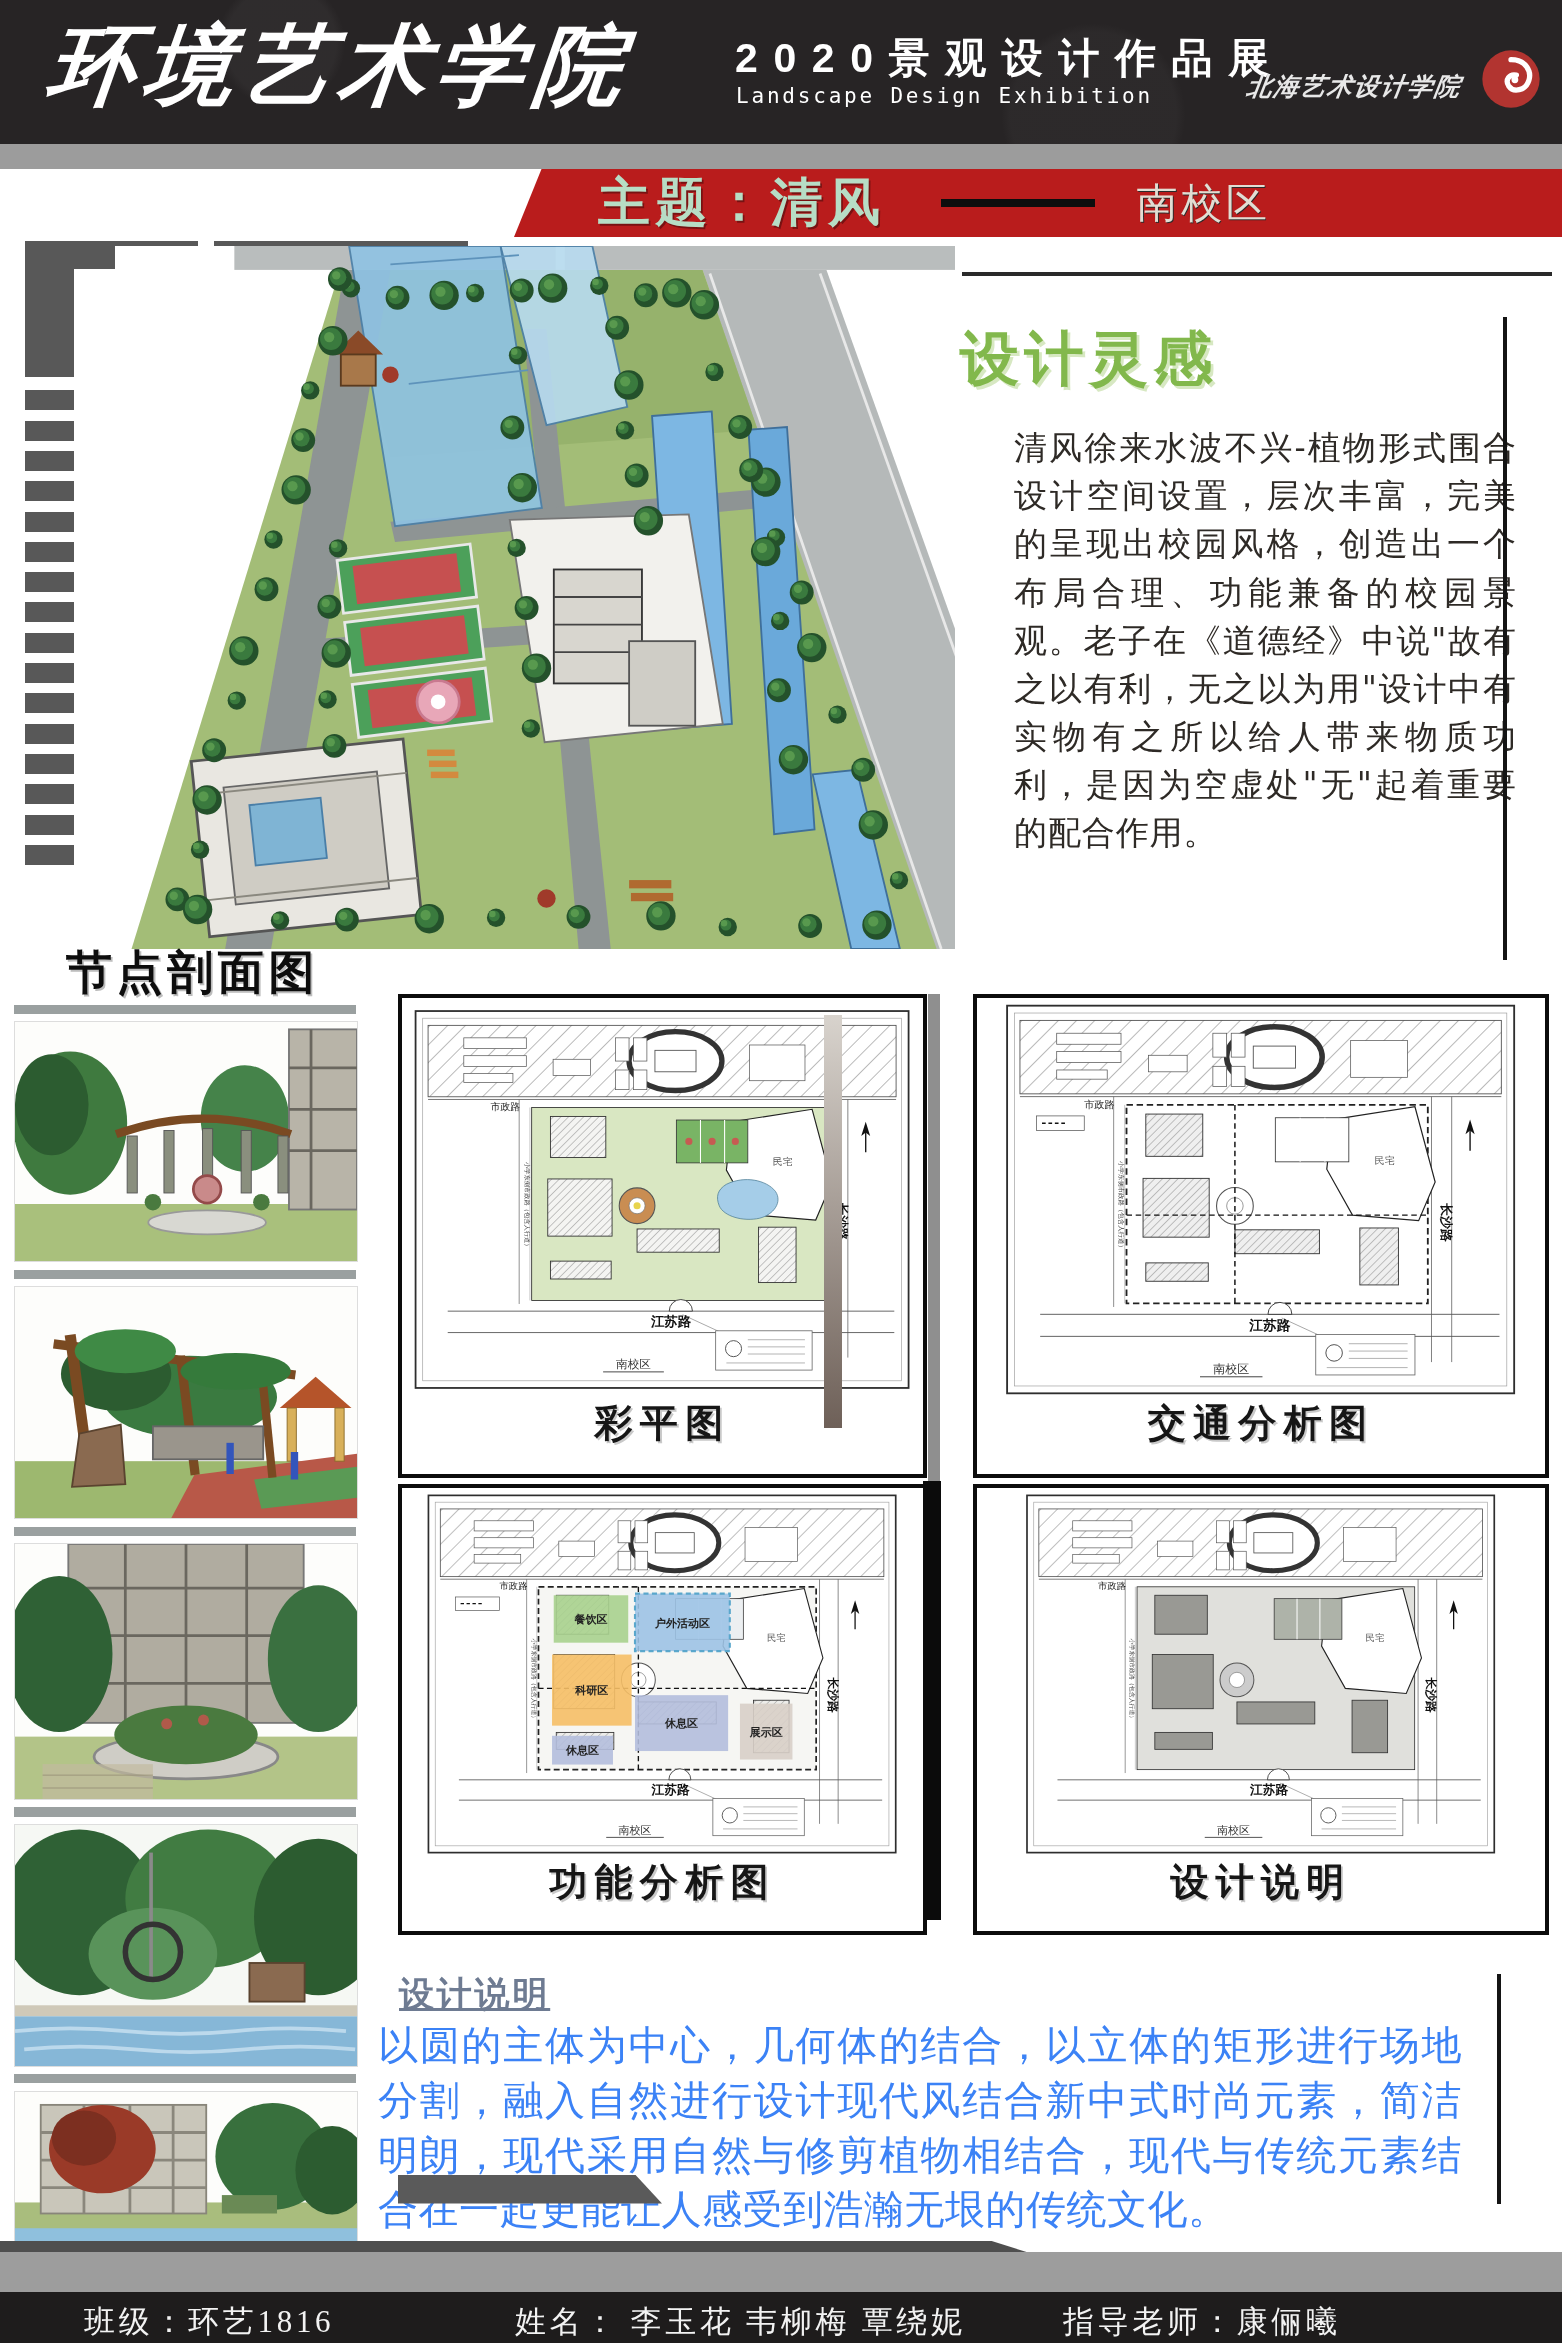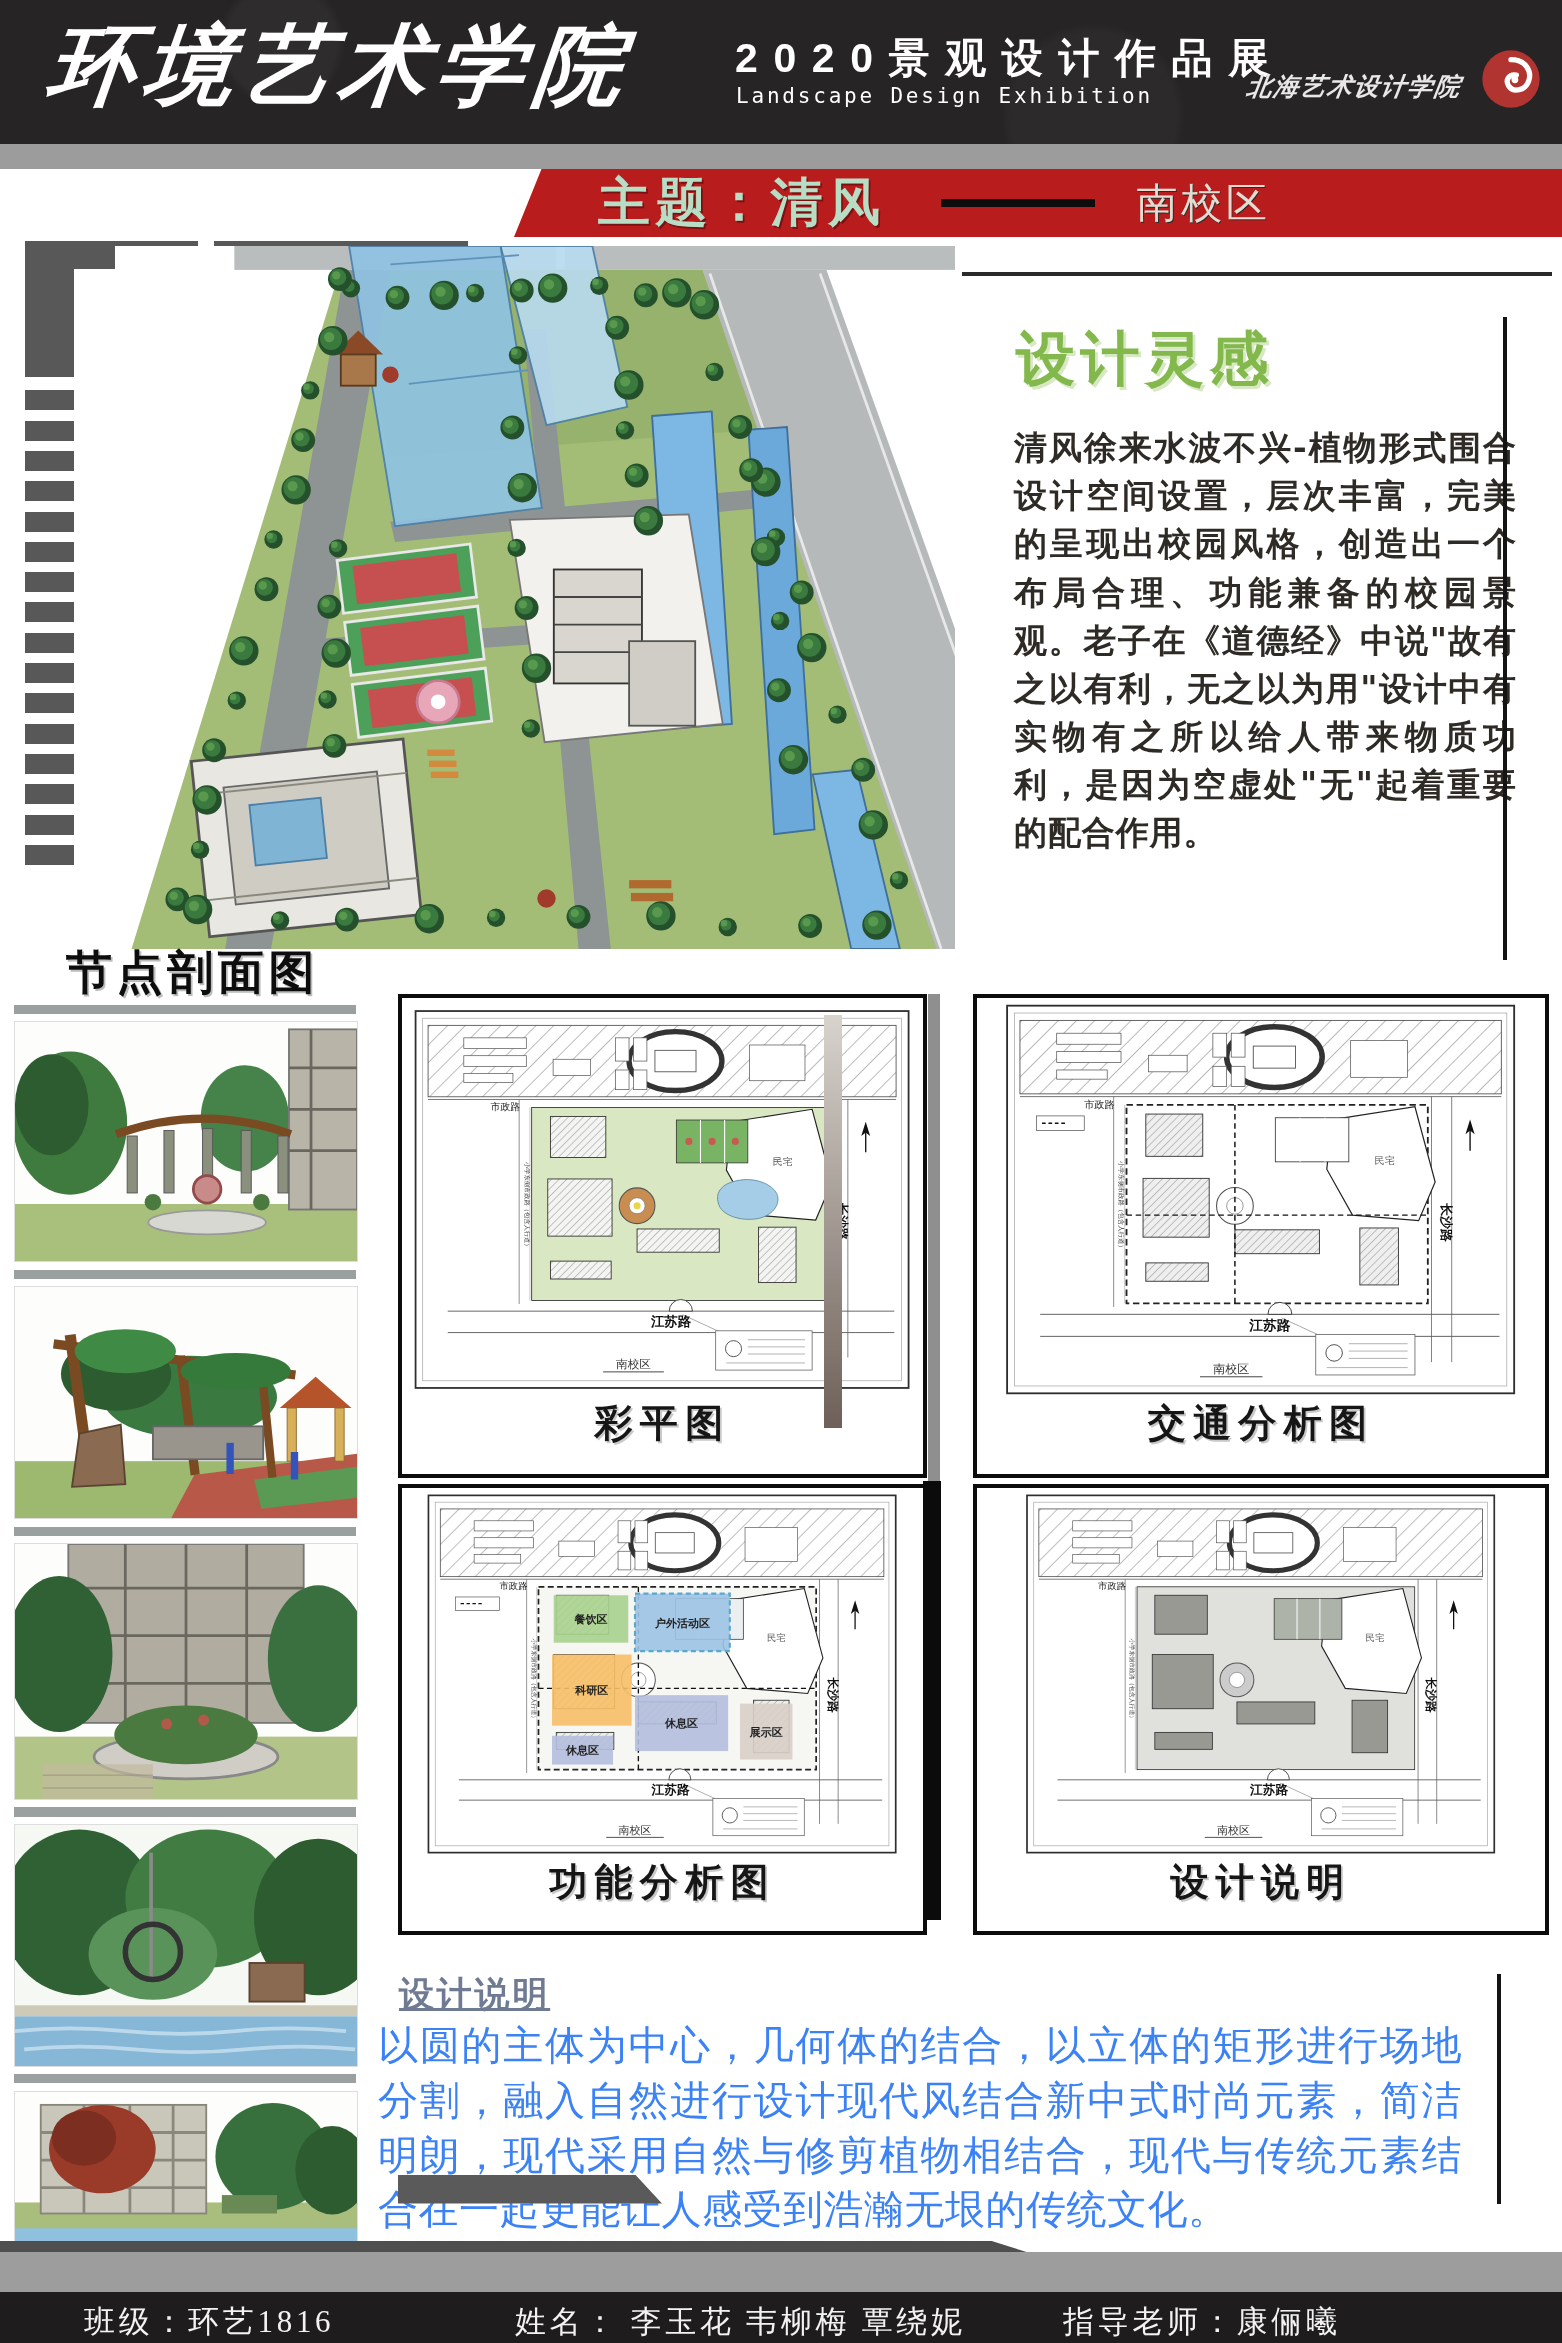--- a/index.html
+++ b/index.html
@@ -34,25 +34,25 @@
   .thin-rule-right{position:absolute;left:962px;top:272px;width:590px;height:3.7px;background:#2a2a2a;}
 
   
   .deco{position:absolute;background:#585858;}
   .black-square{position:absolute;left:691px;top:904px;width:42px;height:42px;background:#141414;}
 
   
   .site-plan{position:absolute;left:115px;top:246px;width:840px;height:703px;}
 
   
-  .inspiration-title{position:absolute;left:1016px;top:320px;font-size:59px;font-weight:bold;
+  .inspiration-title{position:absolute;left:960px;top:320px;font-size:59px;font-weight:bold;
     color:#82b84c;letter-spacing:5.5px;text-shadow:2.8px 2.8px 0 #d7e8c2;white-space:nowrap;}
   .inspiration-body{position:absolute;left:1014px;top:424px;width:503px;
     font-family:"DejaVu Serif",serif;font-size:33px;line-height:1.46;color:#2e2a26;
-    text-align:justify;letter-spacing:0.9px;font-weight:bold;}
+    text-align:justify;letter-spacing:0.9px;}
   .inspiration-rule{position:absolute;left:1503px;top:317px;width:3.7px;height:643px;background:#141414;}
 
   
   .section-label{position:absolute;left:66px;top:942px;font-size:46px;font-weight:bold;color:#0d0d0d;
     letter-spacing:4.6px;text-shadow:1.8px 1.8px 0 #bdbdbd;white-space:nowrap;}
 
   
   .photo-col{position:absolute;left:13.8px;top:1005px;width:342px;}
   .photo-bar{width:342px;height:9.2px;background:#9aa0a0;margin:0 0 0 0;}
   .photo{display:block;width:342px;background:#fff;border:0.9px solid #ddd;}

